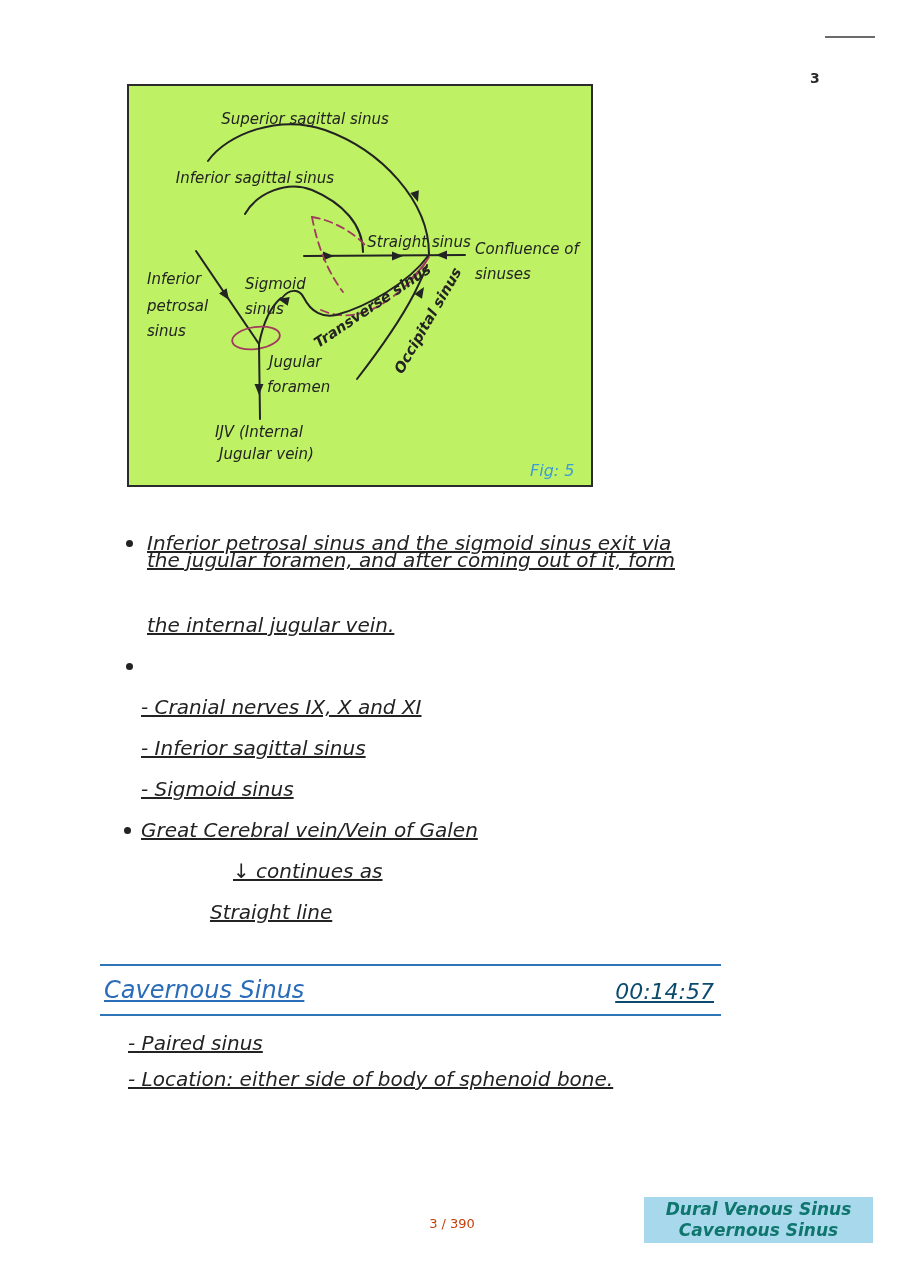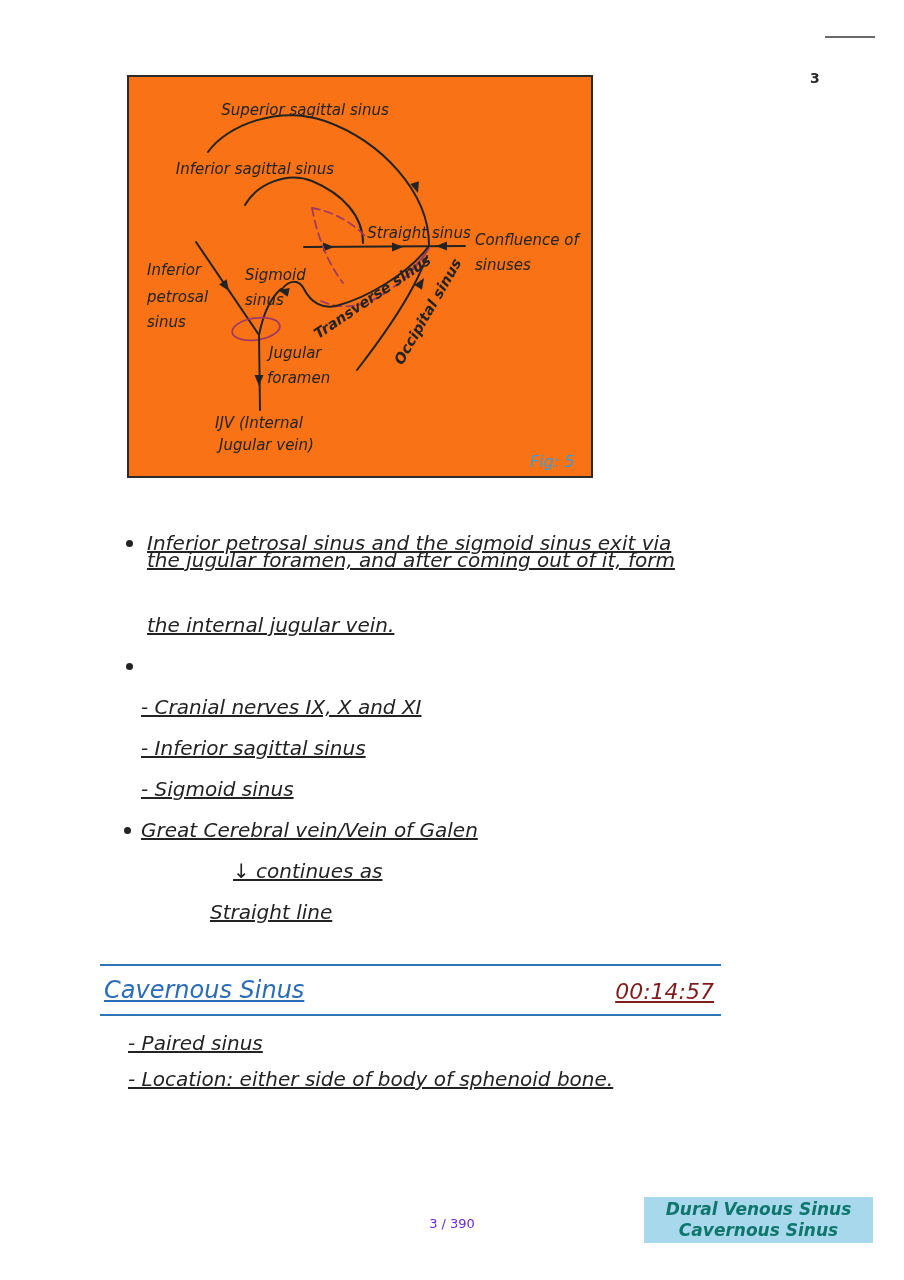--- a/index.html
+++ b/index.html
@@ -4,39 +4,39 @@
 <style>
   html,body{margin:0;padding:0;background:#e9e9e9;}
   .page{
     position:relative;width:904px;height:1280px;background:#ffffff;
     font-family:"DejaVu Sans",sans-serif;overflow:hidden;margin:0 auto;
   }
   .hw{font-style:italic;color:#232323;text-decoration:underline;}
   .top-line{position:absolute;left:825px;top:36px;width:50px;height:2px;background:#6b6b6b;}
   .corner-num{position:absolute;left:810px;top:70px;font-size:14px;color:#2b2b2b;font-weight:bold;}
   
-  .figure-box{position:absolute;left:127px;top:75px;width:462px;height:399px;border:2px solid #2b2b2b;background:#f97316;}
+  .figure-box{position:absolute;left:127px;top:84px;width:462px;height:399px;border:2px solid #2b2b2b;background:#bef264;}
   .fig-svg{display:block;}
   .fig-label{font-family:"DejaVu Sans",sans-serif;font-style:italic;fill:#232323;font-size:15px;}
   .fig-label.small{font-size:14.5px;}
   .fig-label.rot{font-weight:600;}
   .fig-caption{font-family:"DejaVu Sans",sans-serif;font-style:italic;fill:#3d9bd5;font-size:16px;}
   .ink{stroke:#232323;fill:none;stroke-width:2;stroke-linecap:round;}
   .maroon{stroke:#a13a5e;fill:none;stroke-width:1.8;stroke-linecap:round;}
   .dashed{stroke-dasharray:8 5;}
   .arrow{fill:#232323;stroke:none;}
   
   .note-line{position:absolute;font-size:20px;white-space:nowrap;}
   .bullet-dot{position:absolute;width:7px;height:7px;border-radius:50%;background:#232323;}
   
   .sec-line{position:absolute;left:100px;width:621px;height:2px;background:#2e75b6;}
   .sec-title{position:absolute;left:104px;top:976px;font-size:24px;color:#2a6cb8;white-space:nowrap;}
-  .sec-time{position:absolute;left:588px;top:979px;width:126px;text-align:right;font-size:22px;color:#7f1d1d;white-space:nowrap;}
+  .sec-time{position:absolute;left:588px;top:979px;width:126px;text-align:right;font-size:22px;color:#0c4a6e;white-space:nowrap;}
   
-  .footer-page{position:absolute;left:0;top:1216px;width:904px;text-align:center;font-size:13px;color:#6d28d9;}
+  .footer-page{position:absolute;left:0;top:1216px;width:904px;text-align:center;font-size:13px;color:#c2410c;}
   .badge{
     position:absolute;left:644px;top:1197px;width:229px;height:46px;background:#a7d8ec;
     display:flex;flex-direction:column;align-items:center;justify-content:center;
     font-style:italic;font-weight:600;font-size:17px;line-height:21px;color:#0f766e;text-align:center;
   }
 </style>
 </head>
 <body>
 
 <div class="page">

